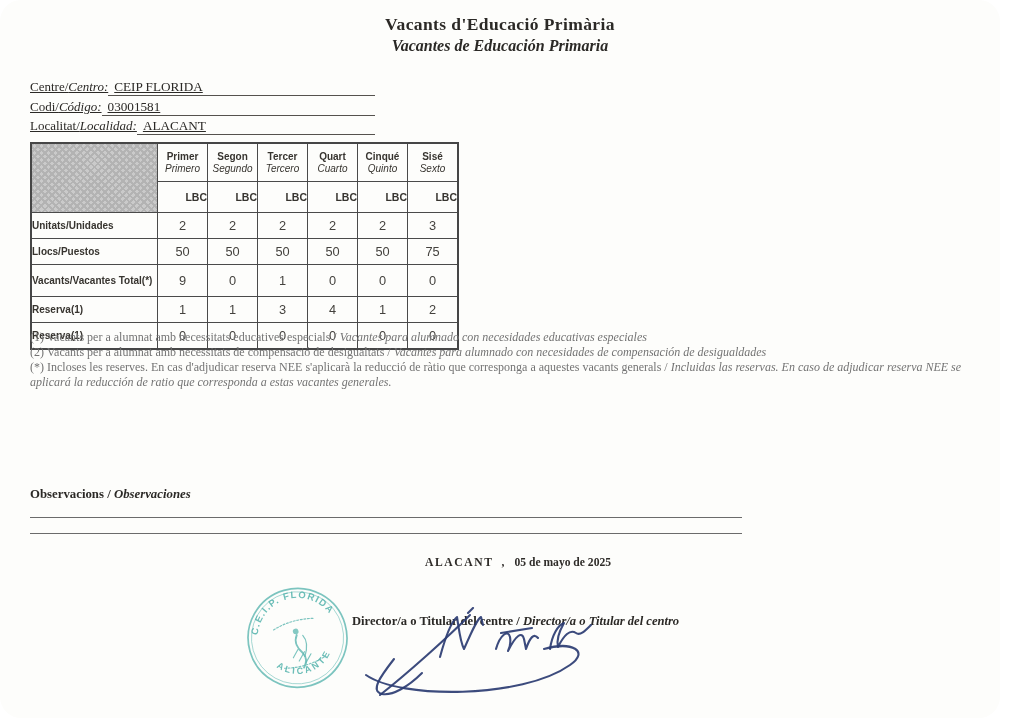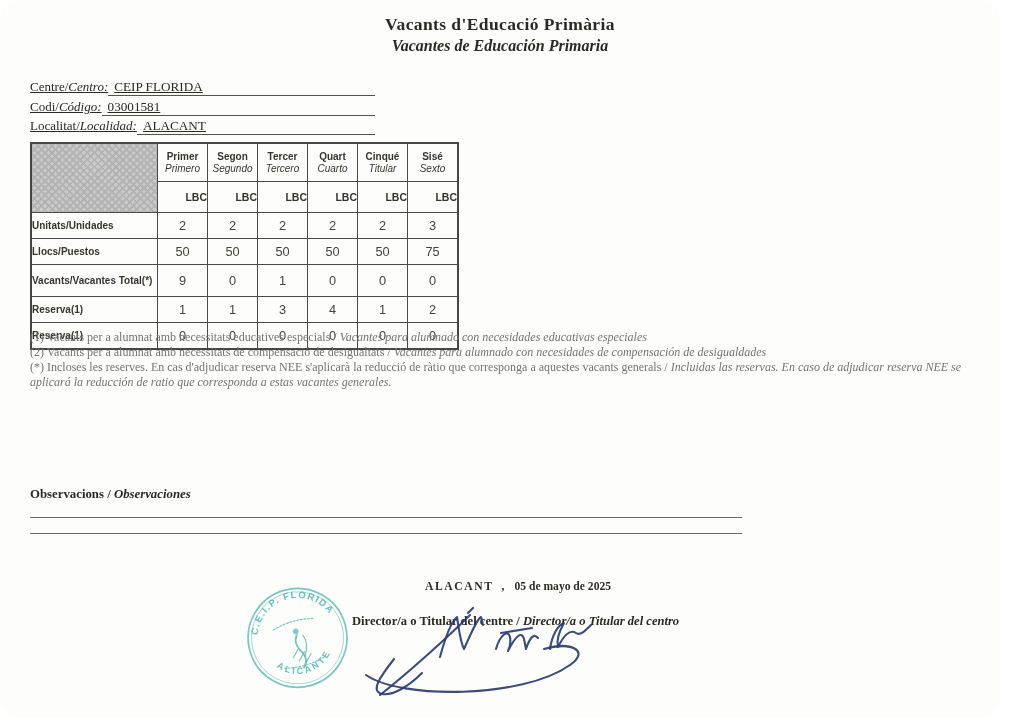--- a/index.html
+++ b/index.html
@@ -40,21 +40,21 @@
   
   .footnotes{position:absolute;left:30px;top:330px;width:936px;font-size:12px;line-height:15px;color:#737373;}
   .footnotes i{font-style:italic;}
   
   .obs{position:absolute;left:30px;top:487px;font-size:12.8px;font-weight:bold;}
   .obs i{font-style:italic;}
   .obs-line{position:absolute;left:30px;width:712px;border-top:1.4px solid #6b6b6b;}
   .obs-line-1{top:517px;}
   .obs-line-2{top:533px;}
   
-  .dateline{position:absolute;left:425px;top:580px;font-size:11.6px;font-weight:bold;color:#2f2c29;}
+  .dateline{position:absolute;left:425px;top:556px;font-size:11.6px;font-weight:bold;color:#2f2c29;}
   .dateline .city{letter-spacing:1.6px;}
   .dateline .comma{margin:0 10px 0 8px;}
   .director{position:absolute;left:352px;top:598px;font-size:12.6px;font-weight:bold;margin-top:16px;}
   .director i{font-style:italic;}
   
   .stamp-wrap{position:absolute;left:240px;top:573px;width:114px;height:126px;transform:rotate(-16deg);opacity:.88;}
   .stamp-ring{fill:none;stroke:#46ada6;stroke-width:1.8;opacity:.8;}
   .stamp-ring.thin{stroke-width:.8;opacity:.65;}
   .stamp-glyph{fill:none;stroke:#46ada6;stroke-linecap:round;opacity:.8;}
   .stamp-txt{font-family:"Liberation Sans",sans-serif;font-weight:bold;fill:#46ada6;opacity:.9;}
@@ -104,21 +104,21 @@
       <th class="colhead">
             <div class="ca">Tercer</div>
             <div class="es">Tercero</div>
           </th>
       <th class="colhead">
             <div class="ca">Quart</div>
             <div class="es">Cuarto</div>
           </th>
       <th class="colhead">
             <div class="ca">Cinqué</div>
-            <div class="es">Titular</div>
+            <div class="es">Quinto</div>
           </th>
       <th class="colhead">
             <div class="ca">Sisé</div>
             <div class="es">Sexto</div>
           </th>
     </tr>
     <tr>
       <td class="lbc">LBC</td>
       <td class="lbc">LBC</td>
       <td class="lbc">LBC</td>

